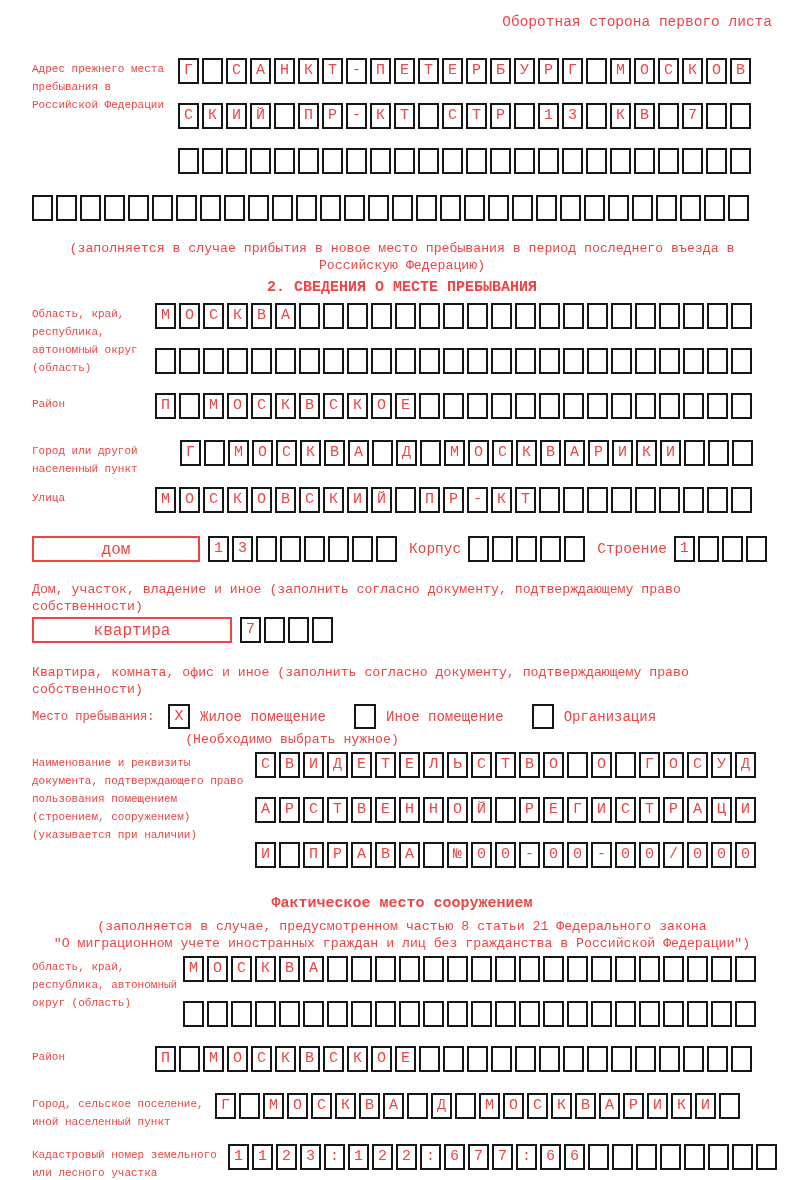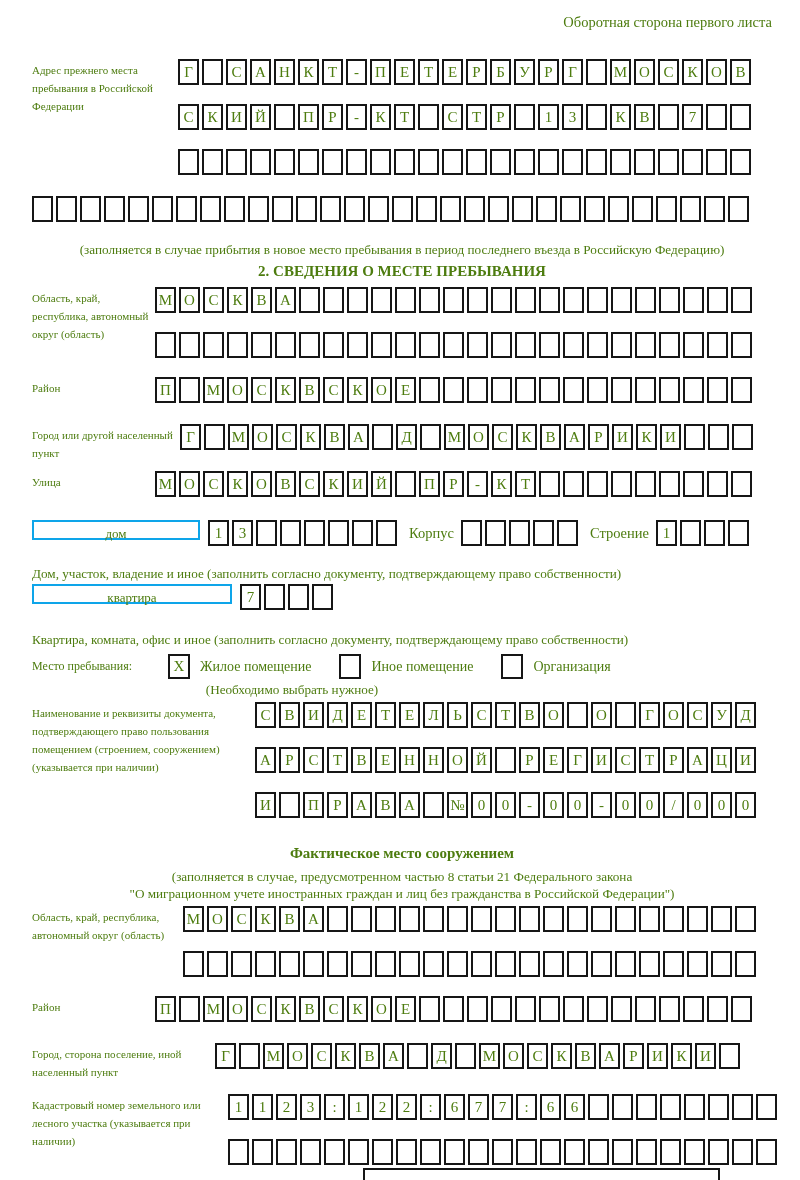--- a/index.html
+++ b/index.html
@@ -2,22 +2,22 @@
 <html><head>
 <meta charset="utf-8">
 <style>
   html,body{margin:0;padding:0;background:#ffffff;}
   .page{
     position:relative;
     width:800px;height:1180px;
     box-sizing:border-box;
     padding:14px 28px 0 32px;
     background:#fff;
-    color:#4d7c0f;
-    font-family:Liberation Serif, serif;
+    color:#ef4444;
+    font-family:Liberation Mono, monospace;
     overflow:hidden;
   }
   .hdr-right{text-align:right;font-size:14.5px;margin-bottom:28px;}
   .frow{display:flex;align-items:flex-start;}
   .flabel{flex:none;font-size:11px;line-height:18px;padding-top:2px;}
   .w146{width:146px;}
   .w123{width:123px;}
   .w148{width:148px;}
   .w223{width:223px;}
   .w151{width:151px;}
@@ -32,22 +32,22 @@
     text-align:center;font-size:15px;line-height:22px;
     vertical-align:top;
   }
   .fullrow{margin-top:2px;}
   .caption{font-size:13.2px;line-height:17px;}
   .center{text-align:center;}
   .sec-title{font-weight:bold;font-size:15px;text-align:center;margin:5px 0 7px 0;}
   .mt2{margin-top:2px;} .mt4{margin-top:4px;} .mt6{margin-top:6px;}
   .wbox{
     display:inline-block;box-sizing:border-box;flex:none;
-    border:2px solid #0ea5e9;height:20px;line-height:24px;
-    text-align:center;font-size:13px;vertical-align:top;
+    border:2px solid #ef4444;height:26px;line-height:24px;
+    text-align:center;font-size:16px;vertical-align:top;
   }
   .houserow{margin-top:4px;align-items:flex-start;}
   .inline-label{font-size:14.5px;line-height:26px;flex:none;padding:0 7px 0 9px;}
   .gap8{width:8px;flex:none;}
   .stayrow{margin-top:6px;align-items:center;}
   .stay-label{font-size:12px;width:136px;flex:none;}
   .cb{
     flex:none;box-sizing:border-box;width:22px;height:25px;
     border:2px solid #161616;display:inline-flex;align-items:center;justify-content:center;
     font-size:15px;margin-right:10px;
@@ -153,21 +153,21 @@
       <div class="cells"><span class="cell"></span><span class="cell"></span><span class="cell"></span><span class="cell"></span><span class="cell"></span><span class="cell"></span><span class="cell"></span><span class="cell"></span><span class="cell"></span><span class="cell"></span><span class="cell"></span><span class="cell"></span><span class="cell"></span><span class="cell"></span><span class="cell"></span><span class="cell"></span><span class="cell"></span><span class="cell"></span><span class="cell"></span><span class="cell"></span><span class="cell"></span><span class="cell"></span><span class="cell"></span><span class="cell"></span></div>
     </div>
   </div>
 
   <div class="frow">
     <div class="flabel w123">Район</div>
     <div class="cells"><span class="cell">П</span><span class="cell"></span><span class="cell">М</span><span class="cell">О</span><span class="cell">С</span><span class="cell">К</span><span class="cell">В</span><span class="cell">С</span><span class="cell">К</span><span class="cell">О</span><span class="cell">Е</span><span class="cell"></span><span class="cell"></span><span class="cell"></span><span class="cell"></span><span class="cell"></span><span class="cell"></span><span class="cell"></span><span class="cell"></span><span class="cell"></span><span class="cell"></span><span class="cell"></span><span class="cell"></span><span class="cell"></span><span class="cell"></span></div>
   </div>
 
   <div class="frow mt2">
-    <div class="flabel w183">Город, сторона поселение, иной населенный пункт</div>
+    <div class="flabel w183">Город, сельское поселение, иной населенный пункт</div>
     <div class="cells"><span class="cell">Г</span><span class="cell"></span><span class="cell">М</span><span class="cell">О</span><span class="cell">С</span><span class="cell">К</span><span class="cell">В</span><span class="cell">А</span><span class="cell"></span><span class="cell">Д</span><span class="cell"></span><span class="cell">М</span><span class="cell">О</span><span class="cell">С</span><span class="cell">К</span><span class="cell">В</span><span class="cell">А</span><span class="cell">Р</span><span class="cell">И</span><span class="cell">К</span><span class="cell">И</span><span class="cell"></span></div>
   </div>
 
   <div class="frow mt6">
     <div class="flabel w196">Кадастровый номер земельного или лесного участка (указывается при наличии)</div>
     <div class="rows">
       <div class="cells"><span class="cell">1</span><span class="cell">1</span><span class="cell">2</span><span class="cell">3</span><span class="cell">:</span><span class="cell">1</span><span class="cell">2</span><span class="cell">2</span><span class="cell">:</span><span class="cell">6</span><span class="cell">7</span><span class="cell">7</span><span class="cell">:</span><span class="cell">6</span><span class="cell">6</span><span class="cell"></span><span class="cell"></span><span class="cell"></span><span class="cell"></span><span class="cell"></span><span class="cell"></span><span class="cell"></span><span class="cell"></span></div>
       <div class="cells"><span class="cell"></span><span class="cell"></span><span class="cell"></span><span class="cell"></span><span class="cell"></span><span class="cell"></span><span class="cell"></span><span class="cell"></span><span class="cell"></span><span class="cell"></span><span class="cell"></span><span class="cell"></span><span class="cell"></span><span class="cell"></span><span class="cell"></span><span class="cell"></span><span class="cell"></span><span class="cell"></span><span class="cell"></span><span class="cell"></span><span class="cell"></span><span class="cell"></span><span class="cell"></span></div>
     </div>
   </div>

